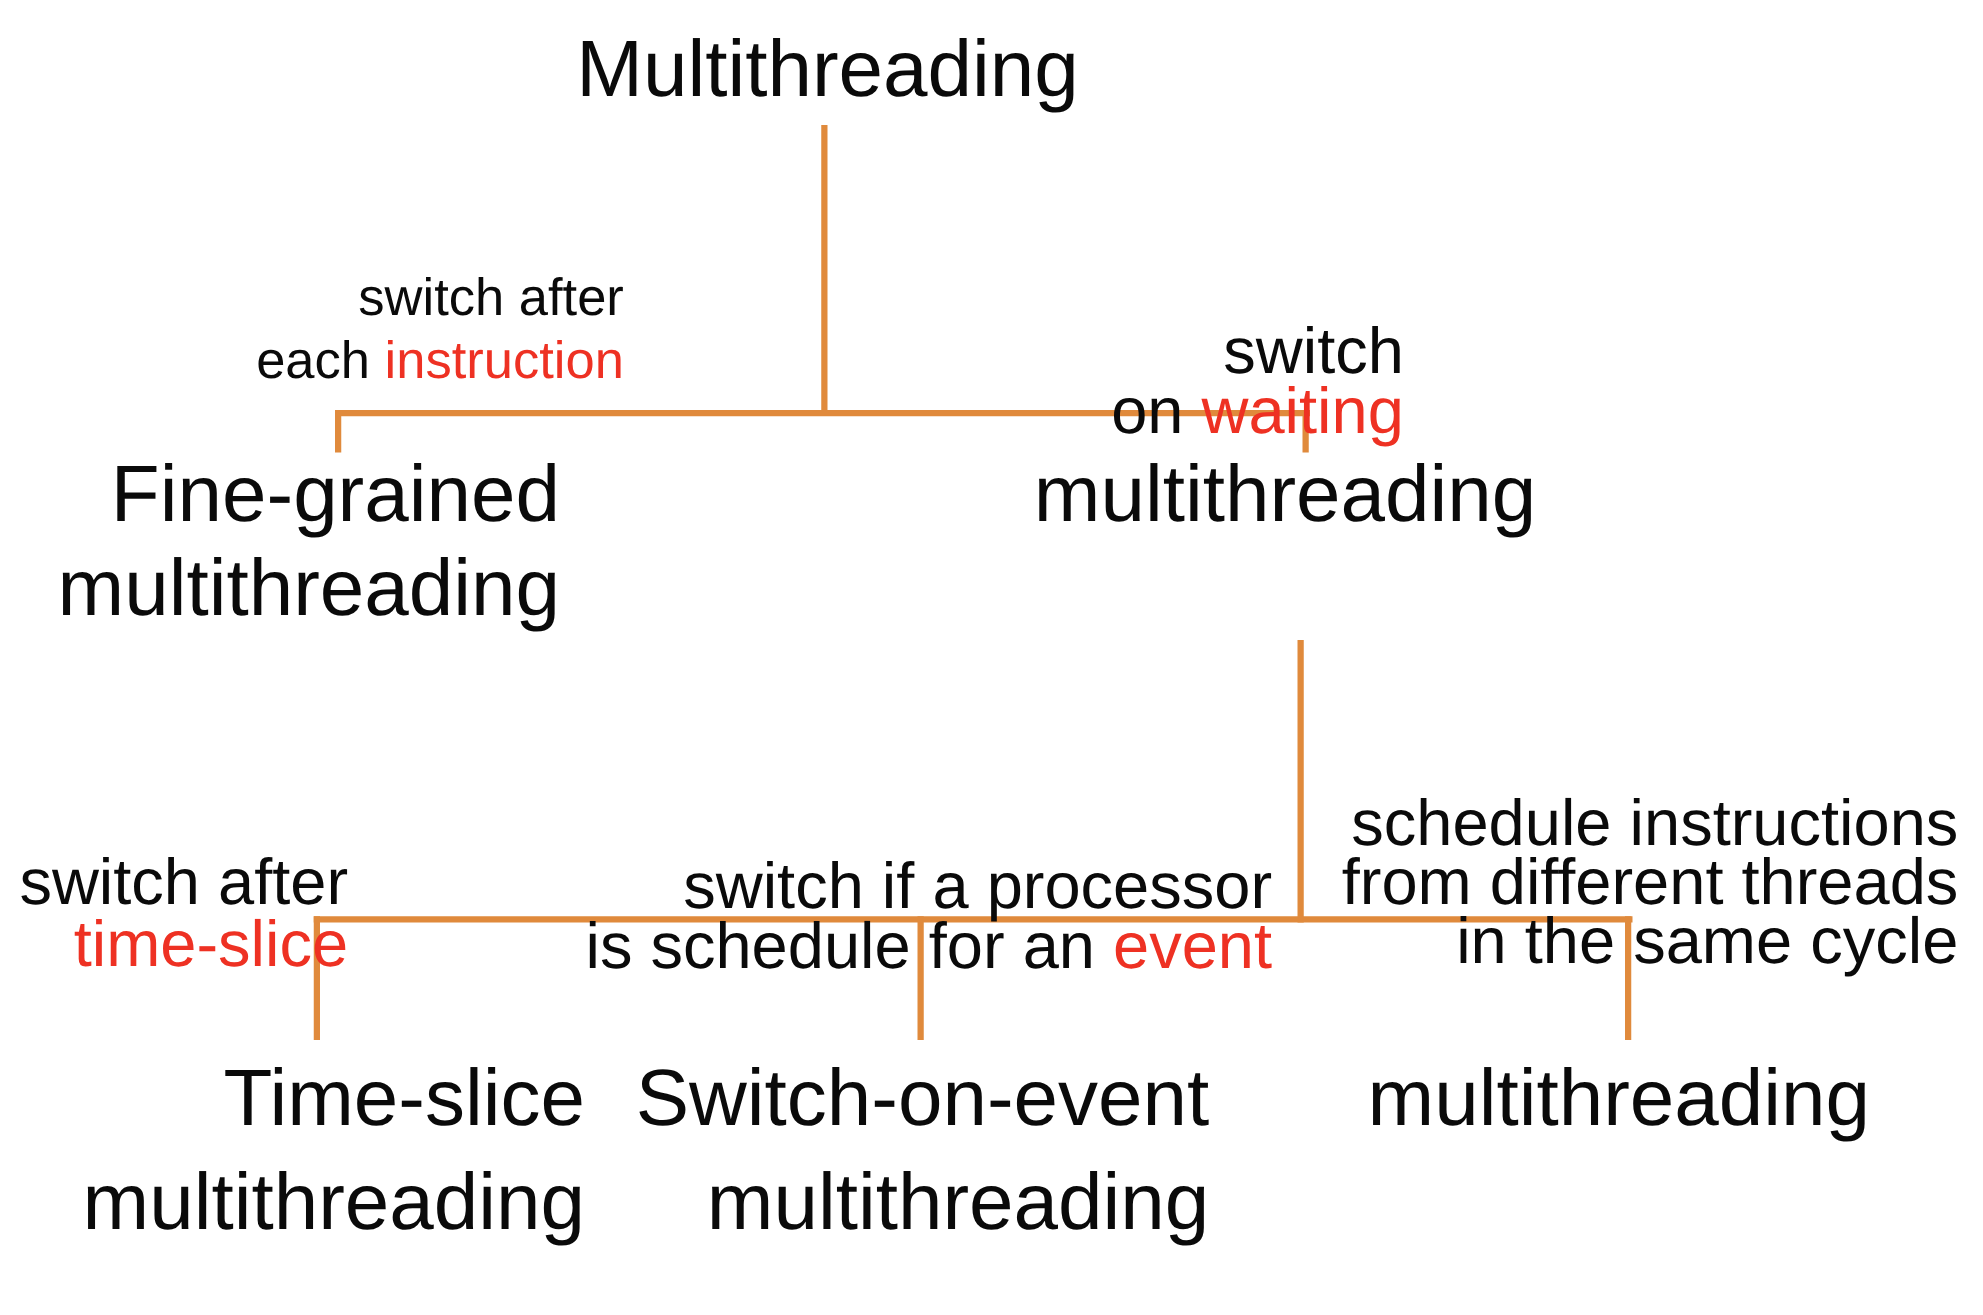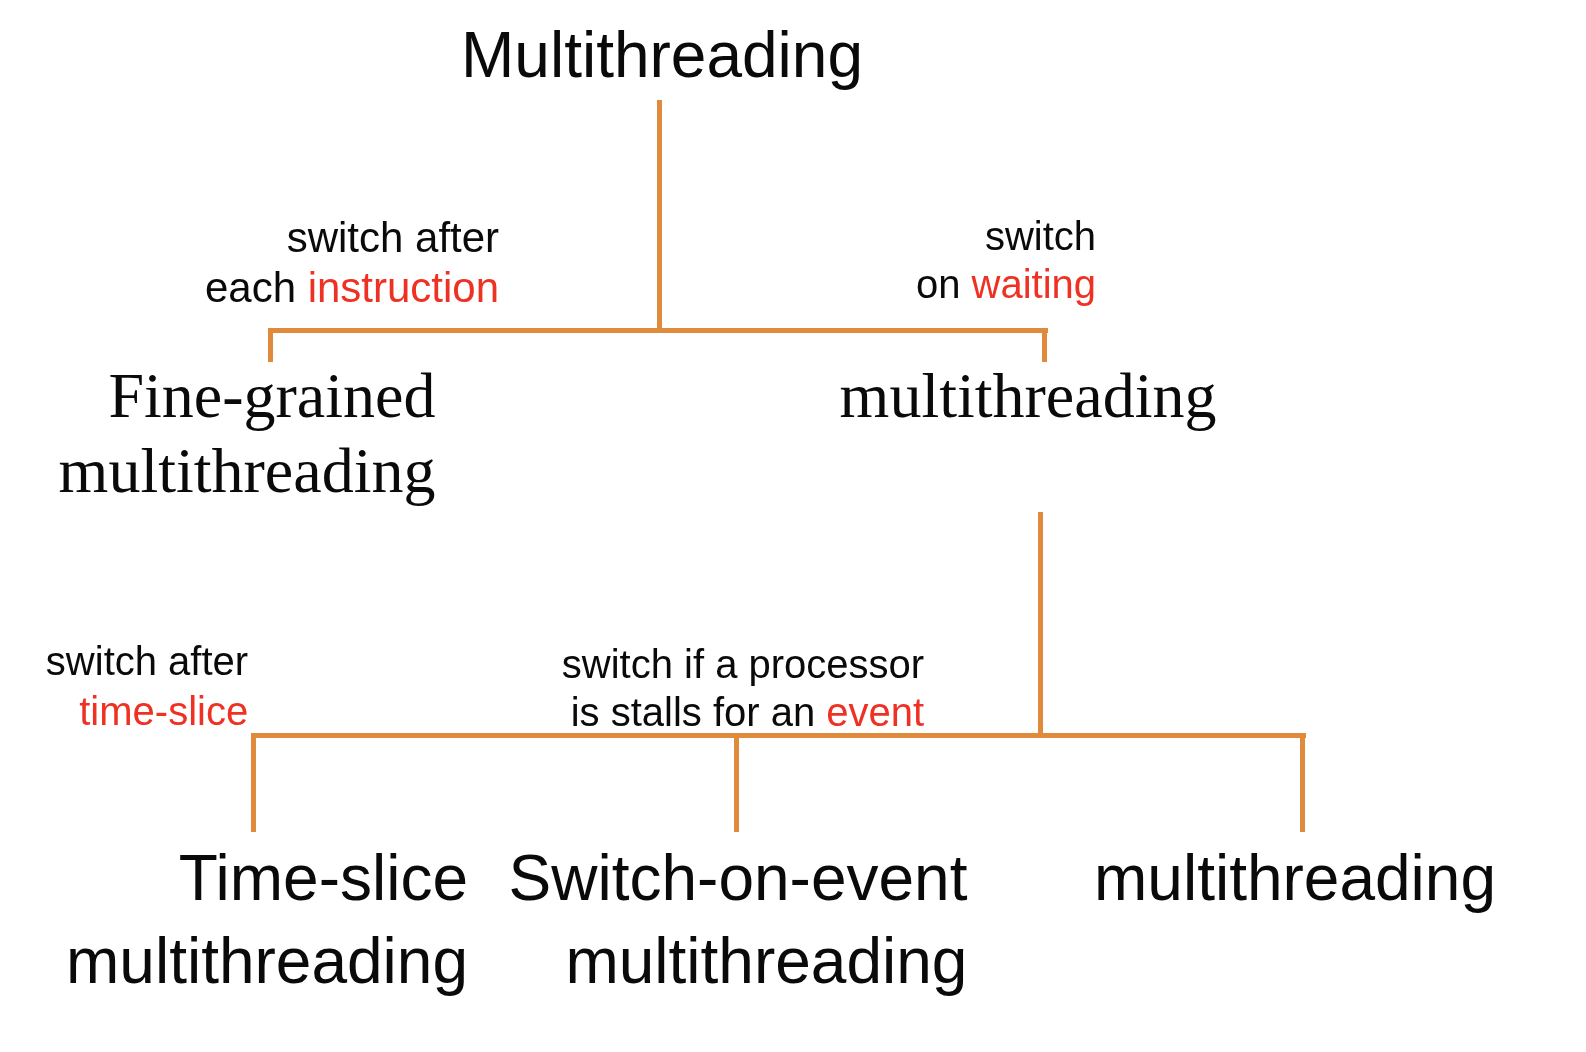--- a/index.html
+++ b/index.html
@@ -9,23 +9,23 @@
   .canvas{
     position:relative;width:1586px;height:1052px;overflow:hidden;
     background:var(--bg);color:var(--ink);
     font-family:"Liberation Sans","DejaVu Sans",sans-serif;
   }
   .line{position:absolute;background:var(--line);}
   .v{width:5px;}
   .h{height:5px;}
   .label{position:absolute;transform:translateX(-50%);text-align:right;white-space:nowrap;}
   .t-title{font-size:64px;line-height:72px;}
-  .t-node{font-size:64px;line-height:75px;font-family:Liberation Serif, serif;}
+  .t-node{font-size:64px;line-height:75px;}
   .t-node-b{font-size:64px;line-height:83px;}
-  .t-edge{font-size:40px;line-height:48px;}
+  .t-edge{font-size:52px;line-height:48px;margin-top:45px;}
   .t-edge-lg{font-size:42px;line-height:50px;}
   .t-edge-3{line-height:50px;}
   .t-edge-s3{line-height:47px;}
   .em{color:var(--em);}
 </style>
 </head>
 <body>
 
 <div class="canvas">
 
@@ -61,23 +61,28 @@
     <div>multithreading</div>
   </div>
 
   <div class="label t-edge t-edge-3" style="left:147px;top:636px">
     <div>switch after</div>
     <div class="em">time-slice</div>
   </div>
 
   <div class="label t-edge" style="left:743px;top:640px">
     <div>switch if a processor</div>
-    <div><span>is stalls for an </span><span class="em">event</span></div>
+    <div><span>is schedule for an </span><span class="em">event</span></div>
   </div>
 
+  <div class="label t-edge t-edge-s3" style="left:1320px;top:591px">
+    <div>schedule instructions</div>
+    <div>from different threads</div>
+    <div>in the same cycle</div>
+  </div>
 
   <div class="label t-node-b" style="left:267px;top:837px">
     <div>Time-slice</div>
     <div>multithreading</div>
   </div>
   <div class="label t-node-b" style="left:738px;top:837px">
     <div>Switch-on-event</div>
     <div>multithreading</div>
   </div>
   <div class="label t-node-b" style="left:1295px;top:837px">

